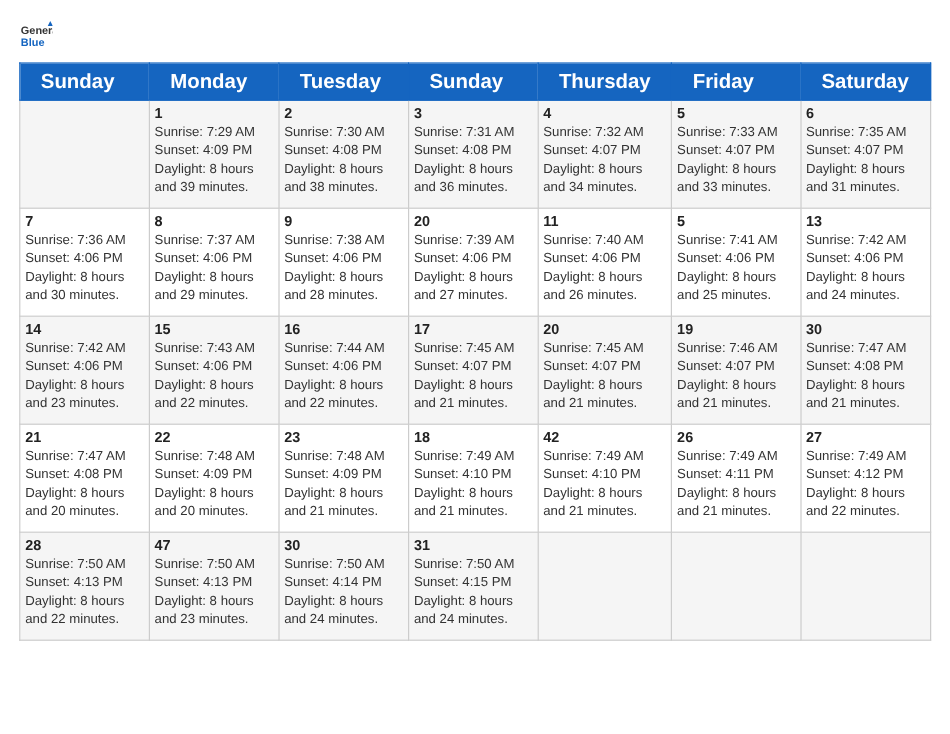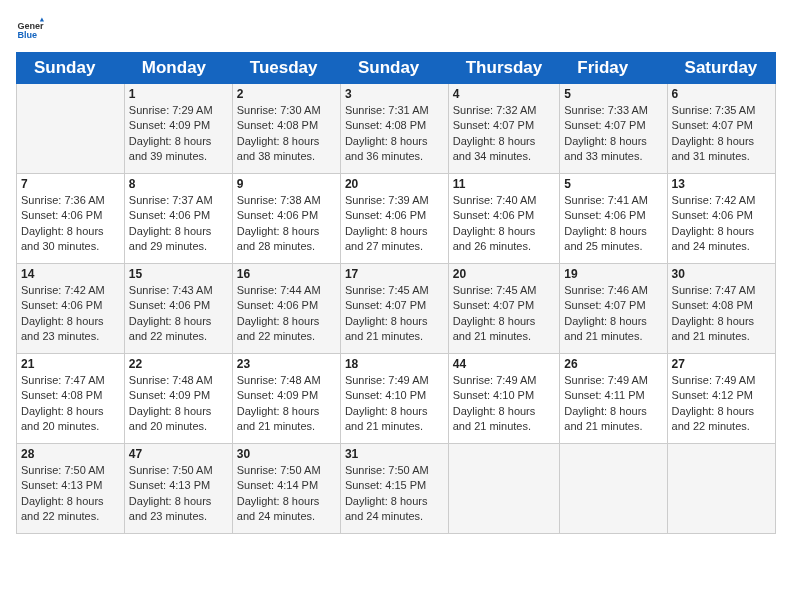--- a/index.html
+++ b/index.html
@@ -205,21 +205,21 @@
         </td>
         <td>
           <span class="day-num">23</span>
           <div class="day-info">Sunrise: 7:48 AM<br>Sunset: 4:09 PM<br>Daylight: 8 hours<br>and 21 minutes.</div>
         </td>
         <td>
           <span class="day-num">18</span>
           <div class="day-info">Sunrise: 7:49 AM<br>Sunset: 4:10 PM<br>Daylight: 8 hours<br>and 21 minutes.</div>
         </td>
         <td>
-          <span class="day-num">44</span>
+          <span class="day-num">42</span>
           <div class="day-info">Sunrise: 7:49 AM<br>Sunset: 4:10 PM<br>Daylight: 8 hours<br>and 21 minutes.</div>
         </td>
         <td>
           <span class="day-num">26</span>
           <div class="day-info">Sunrise: 7:49 AM<br>Sunset: 4:11 PM<br>Daylight: 8 hours<br>and 21 minutes.</div>
         </td>
         <td>
           <span class="day-num">27</span>
           <div class="day-info">Sunrise: 7:49 AM<br>Sunset: 4:12 PM<br>Daylight: 8 hours<br>and 22 minutes.</div>
         </td>

